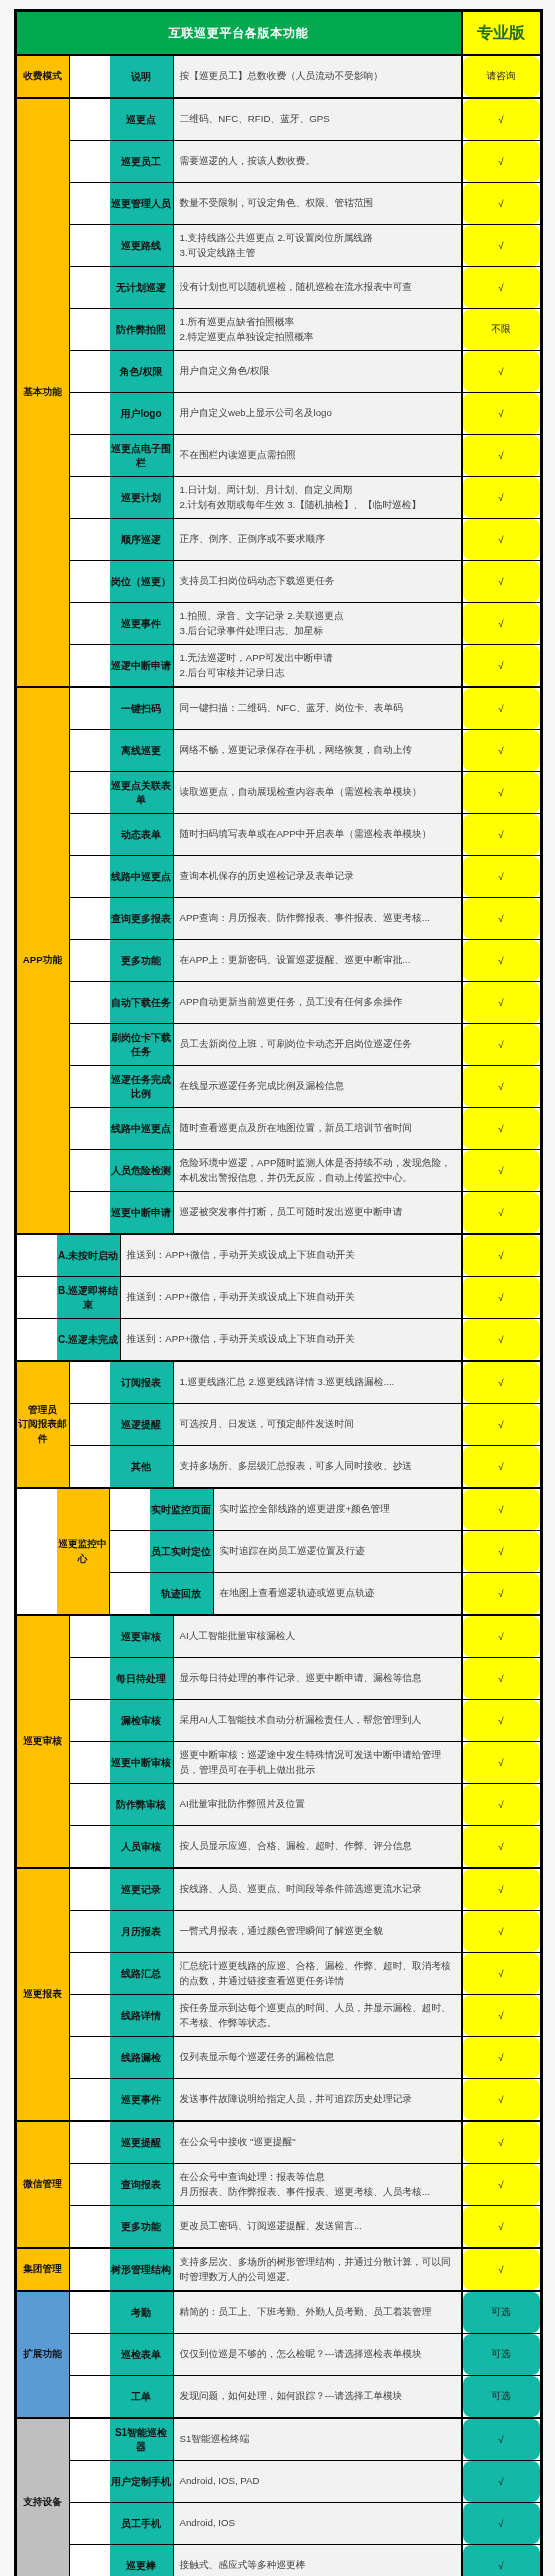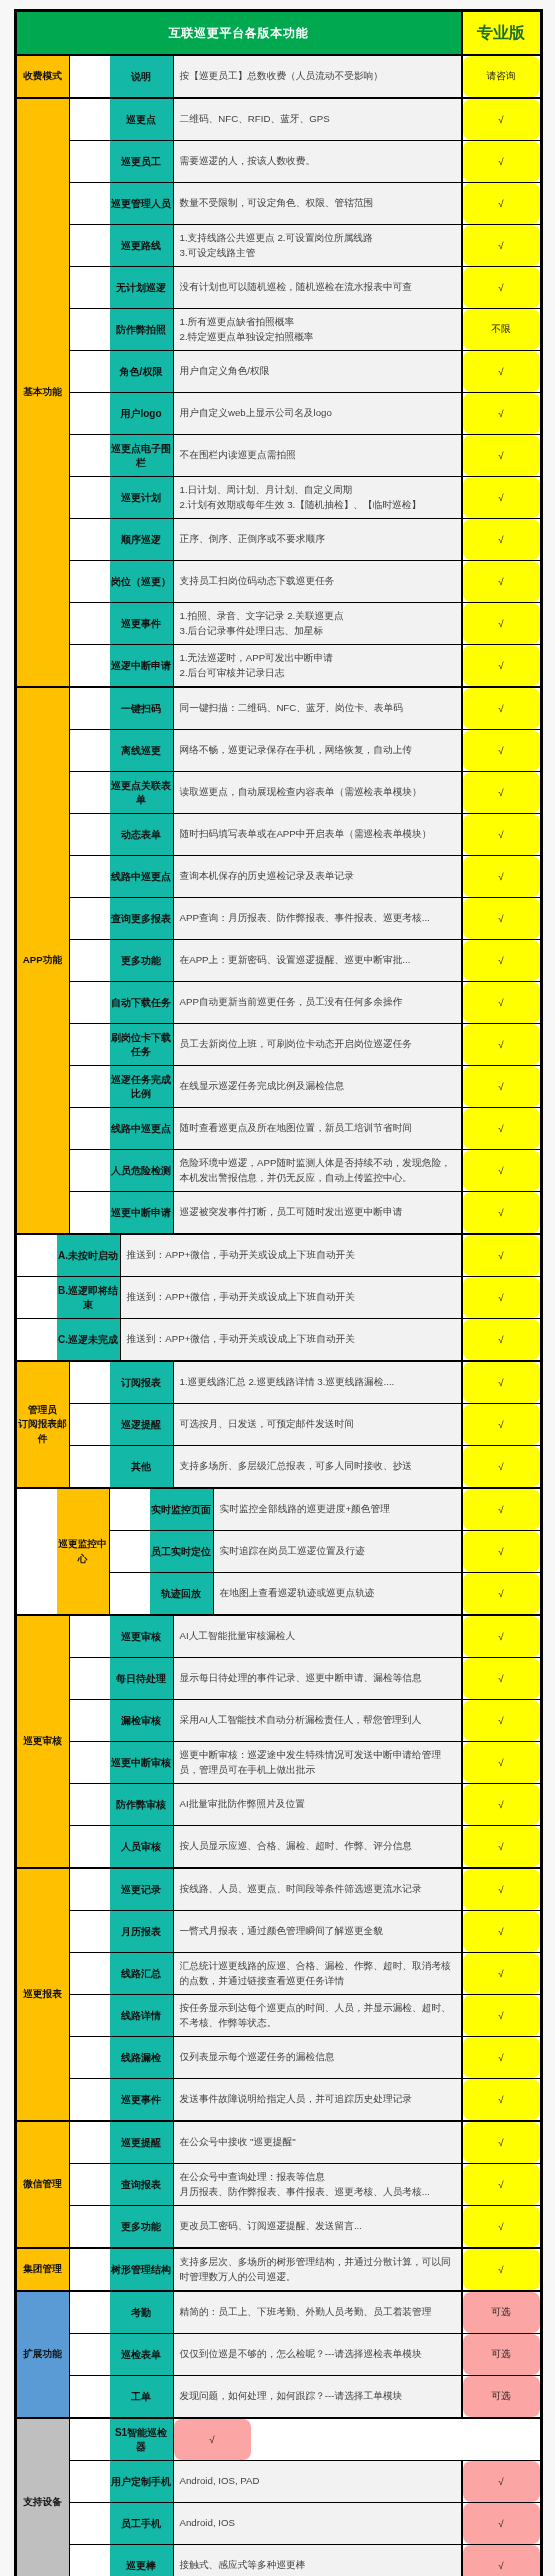--- a/index.html
+++ b/index.html
@@ -18,21 +18,21 @@
   .row{display:flex;border-top:0.7px solid #000;min-height:41px;}
   .row:first-child{border-top:0;}
   .feat{flex:0 0 64px;background:#14b8a6;border-right:0.7px solid #000;display:flex;align-items:center;
     justify-content:center;text-align:center;font-weight:bold;font-size:10px;color:#111;
     padding:2.2px 1.5px;box-sizing:border-box;line-height:1.35;margin-left:40px;}
   .desc{flex:1;background:#f2f2f2;display:flex;align-items:center;font-size:9.7px;color:#3f3f3f;
     padding:3.7px 6px;box-sizing:border-box;border-right:2.2px solid #000;white-space:pre-line;line-height:1.5;}
   .val{flex:0 0 77px;display:flex;align-items:center;justify-content:center;
     font-size:9.7px;color:#1a1a1a;text-align:center;border-radius:8px;}
   .val.yellow{background:#ffff00;}
-  .val.gray{background:#fca5a5;}
+  .val.gray{background:#14b8a6;}
 </style>
 </head>
 <body>
 
 <div class="page">
   <div class="tableWrap">
     <div class="header">
       <div class="title">互联巡更平台各版本功能</div>
       <div class="edition">专业版</div>
     </div>
@@ -376,20 +376,21 @@
               <div class="desc">发现问题，如何处理，如何跟踪？---请选择工单模块</div>
               <div class="val gray">可选</div>
             </div>
           </div>
         </div>
         <div class="section">
           <div class="cat" style="background: rgb(191, 191, 191);">支持设备</div>
           <div class="rows">
             <div class="row">
               <div class="feat">S1智能巡检器</div>
+              <div class="desc">S1智能巡检终端</div>
               <div class="val gray">√</div>
             </div>
             <div class="row">
               <div class="feat">用户定制手机</div>
               <div class="desc">Android, IOS, PAD</div>
               <div class="val gray">√</div>
             </div>
             <div class="row">
               <div class="feat">员工手机</div>
               <div class="desc">Android, IOS</div>

